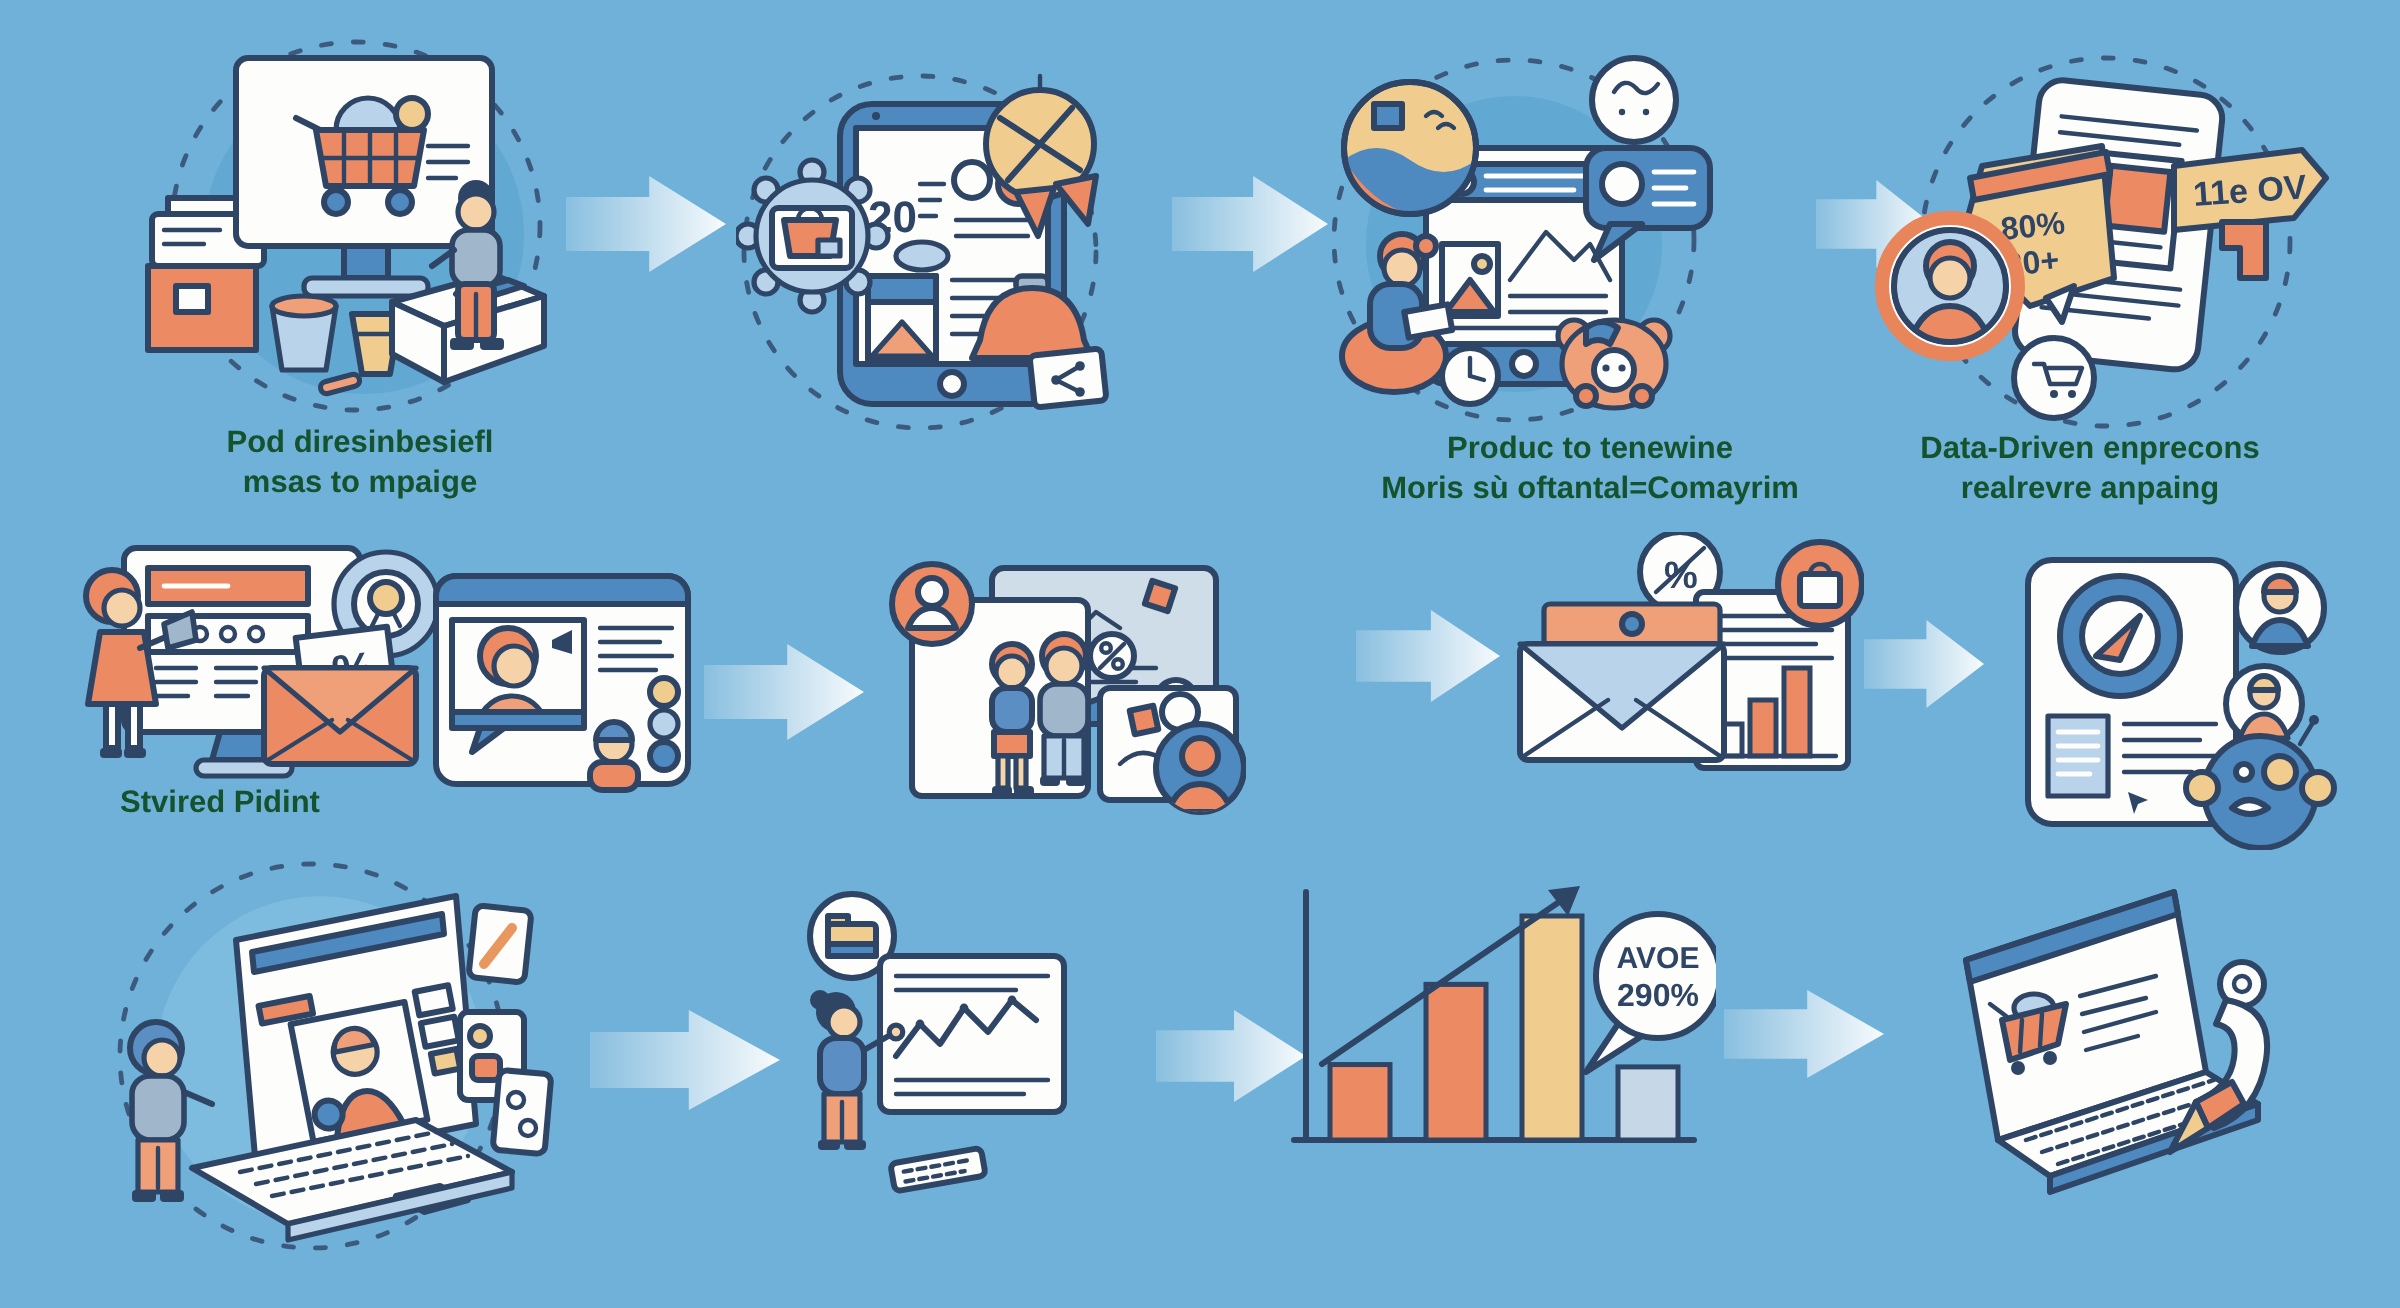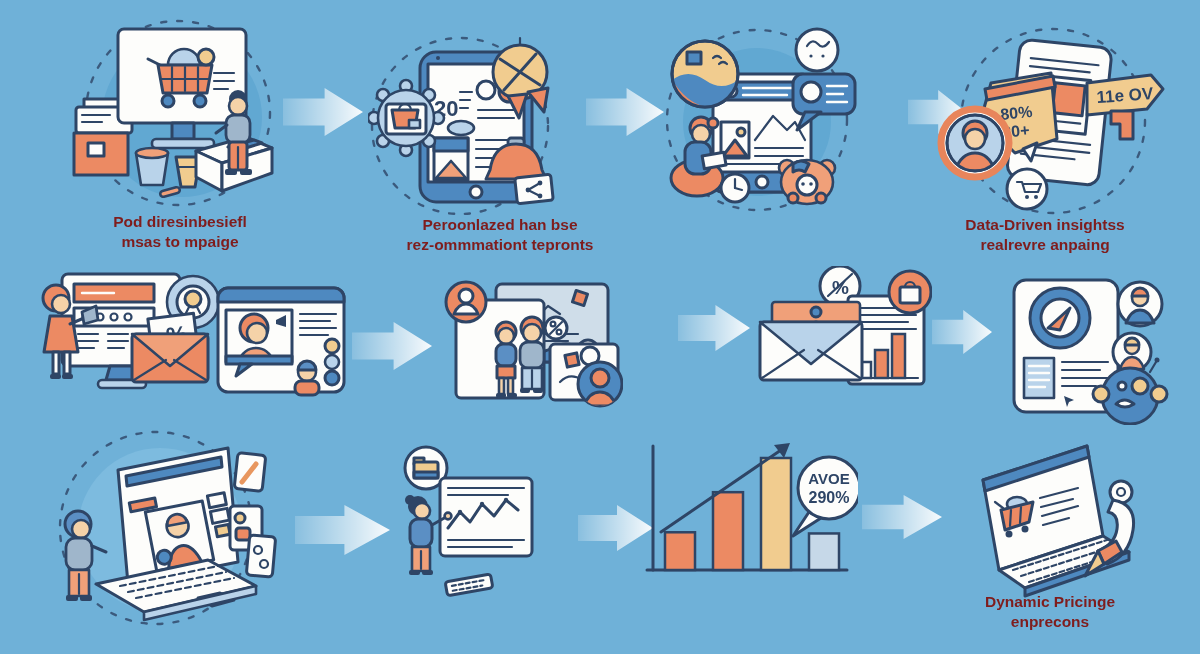--- a/index.html
+++ b/index.html
@@ -1,19 +1,19 @@
 <!DOCTYPE html>
 <html><head>
 <meta charset="utf-8">
 <style>
   html,body{margin:0;padding:0;}
   #stage{position:relative;width:1200px;height:654px;background:#6fb1d8;overflow:hidden;
          font-family:"Liberation Sans",sans-serif;}
   .cap{position:absolute;text-align:center;font-weight:700;font-size:15.5px;line-height:1.28;
-       color:#7f1d1d;white-space:pre-line;}
+       color:#14532d;white-space:pre-line;}
   .arrow{position:absolute;background:linear-gradient(90deg,rgba(255,255,255,.18),rgba(255,255,255,.95));
          clip-path:polygon(0 22%,52% 22%,52% 0,100% 50%,52% 100%,52% 78%,0 78%);}
   .il{position:absolute;}
   
   .ln{stroke:#2e4566;stroke-width:3;fill:none;stroke-linecap:round;stroke-linejoin:round;}
   .ln2{stroke:#2e4566;stroke-width:2.2;fill:none;stroke-linecap:round;stroke-linejoin:round;}
   .wl{stroke:#fdfdfb;stroke-width:2.4;fill:none;stroke-linecap:round;}
   .fw{fill:#fdfdfb;stroke:#2e4566;stroke-width:3;stroke-linejoin:round;}
   .fo{fill:#ec8a63;stroke:#2e4566;stroke-width:3;stroke-linejoin:round;}
   .fo2{fill:#f0a079;stroke:#2e4566;stroke-width:2.6;stroke-linejoin:round;}
@@ -149,22 +149,20 @@
       <rect class="fgb" x="140" y="110" width="16" height="8" rx="3"></rect>
       <path class="fo" d="M122,142 q4,-26 26,-26 q22,0 26,26 l4,9 h-60 z"></path>
       <rect class="fw" x="148" y="148" width="36" height="26" rx="3" transform="rotate(-6 166 161)"></rect>
       <circle class="fnav" cx="160" cy="162" r="2.4"></circle>
         <circle class="fnav" cx="172" cy="155" r="2.4"></circle>
       <circle class="fnav" cx="172" cy="168" r="2.4"></circle>
       <line class="ln2" x1="160" y1="162" x2="172" y2="155"></line>
         <line class="ln2" x1="160" y1="162" x2="172" y2="168"></line>
     </g>
   </svg>
-  <div class="cap" style="left:355px;top:215px;width:290px">Peroonlazed han bse
-rez-ommmationt tepronts</div>
 
   <div class="arrow" style="left:586px;top:88px;width:78px;height:48px"></div>
 
   <svg class="il" style="left:655px;top:22px" width="210" height="190" viewBox="0 0 210 190">
     <defs>
         <clipPath id="cph3">
           <circle cx="50" cy="52" r="33"></circle>
         </clipPath>
       </defs>
     <circle class="dash" cx="102" cy="98" r="90"></circle>
@@ -226,20 +224,22 @@
         <circle class="fo2" cx="172" cy="146" r="8"></circle>
       <ellipse class="fo2" cx="152" cy="160" rx="26" ry="22"></ellipse>
       <path class="fb" d="M138,142 q8,-6 16,0 l-4,8 q-6,-4 -12,0 z" stroke-width="2"></path>
       <circle class="fw" cx="152" cy="163" r="10"></circle>
       <circle class="fnav" cx="148" cy="162" r="1.8"></circle>
         <circle class="fnav" cx="156" cy="162" r="1.8"></circle>
       <circle class="fo" cx="138" cy="176" r="5"></circle>
         <circle class="fo" cx="166" cy="176" r="5"></circle>
     </g>
   </svg>
+  <div class="cap" style="left:635px;top:215px;width:320px">Produc to tenewine
+Moris sù oftantal=Comayrim</div>
 
   <div class="arrow" style="left:908px;top:90px;width:58px;height:44px"></div>
 
   <svg class="il" style="left:935px;top:25px" width="230" height="190" viewBox="0 0 230 190">
     <defs>
         <clipPath id="cav4">
           <circle cx="40" cy="118" r="28"></circle>
         </clipPath>
       </defs>
     <circle class="dash" cx="118" cy="96" r="92"></circle>
@@ -278,21 +278,21 @@
       </g>
       <circle class="ln" cx="40" cy="118" r="28" fill="none"></circle>
     </g>
     <g>
       <circle class="fw" cx="92" cy="164" r="20"></circle>
       <path class="ln2" d="M82,157 h5 l3,10 h13 l3,-8 h-17"></path>
       <circle class="fnav" cx="92" cy="172" r="2"></circle>
         <circle class="fnav" cx="101" cy="172" r="2"></circle>
     </g>
   </svg>
-  <div class="cap" style="left:920px;top:215px;width:250px">Data-Driven insightss
+  <div class="cap" style="left:920px;top:215px;width:250px">Data-Driven enprecons
 realrevre anpaing</div>
 
   <svg class="il" style="left:28px;top:268px" width="195" height="130" viewBox="0 0 195 130">
     <g>
       <rect class="fw" x="34" y="6" width="118" height="92" rx="6"></rect>
       <polygon class="fb" points="82,98 104,98 108,112 78,112"></polygon>
       <rect class="flb" x="70" y="112" width="48" height="8" rx="4"></rect>
       <rect class="fo" x="46" y="16" width="80" height="18"></rect>
       <line class="wl" x1="54" y1="25" x2="86" y2="25"></line>
       <rect class="fw" x="46" y="40" width="80" height="18"></rect>
@@ -327,20 +327,21 @@
       <circle class="fsk" cx="33" cy="36" r="9"></circle>
       <polygon class="fo" points="22,48 44,48 50,84 16,84"></polygon>
       <line class="ln" x1="42" y1="56" x2="56" y2="50"></line>
       <polygon class="fgb" points="54,44 68,38 70,52 56,56"></polygon>
       <rect class="fw" x="25" y="84" width="6" height="22"></rect>
         <rect class="fw" x="36" y="84" width="6" height="22"></rect>
       <rect class="fnav" x="22" y="106" width="11" height="5" rx="2"></rect>
       <rect class="fnav" x="34" y="106" width="11" height="5" rx="2"></rect>
     </g>
   </svg>
+  <div class="cap" style="left:5px;top:392px;width:210px">Stvired Pidint</div>
 
   <svg class="il" style="left:212px;top:282px" width="140" height="120" viewBox="0 0 140 120">
     <g>
       <rect class="fw" x="6" y="6" width="126" height="104" rx="10"></rect>
       <path class="fb" d="M6,20 v-4 a10,10 0 0 1 10,-10 h106 a10,10 0 0 1 10,10 v4 z"></path>
     </g>
     <g>
       <rect class="fw" x="14" y="28" width="66" height="52"></rect>
       <circle class="fo" cx="42" cy="46" r="14"></circle>
       <circle class="fsk" cx="45" cy="51" r="10"></circle>
@@ -645,16 +646,14 @@
     </g>
     <g>
       <circle class="fw" cx="176" cy="64" r="11"></circle>
       <circle class="ln2" cx="176" cy="64" r="4" fill="none"></circle>
       <path class="fw" d="M168,72 q24,4 20,30 q-4,26 -26,34 l-9,-13 q17,-7 19,-22 q2,-15 -9,-17 z"></path>
       <polygon class="fo" points="153,123 171,113 177,124 159,136"></polygon>
       <polygon class="ft" points="153,123 159,136 140,148"></polygon>
       <polygon class="fnav" points="144,143 140,148 147,146"></polygon>
     </g>
   </svg>
-  <div class="cap" style="left:920px;top:592px;width:260px">Dynamic Pricinge
-enprecons</div>
 
 </div>
 
 </body></html>

